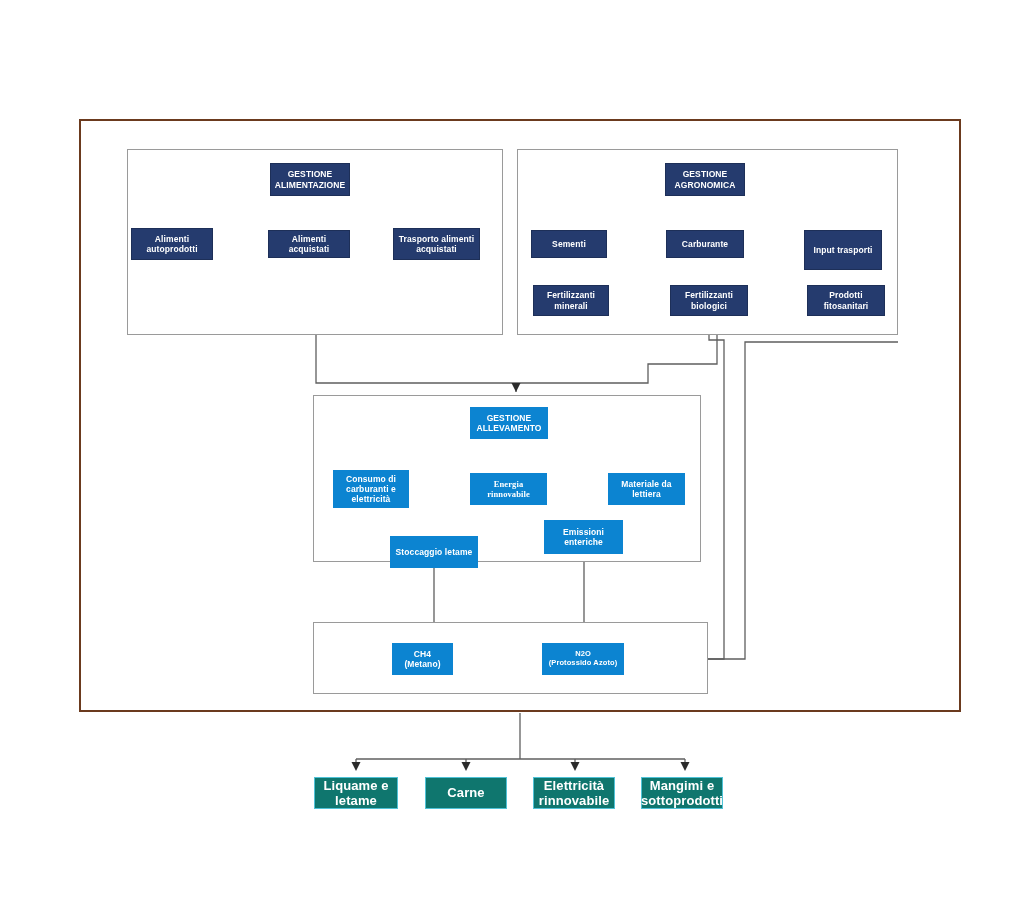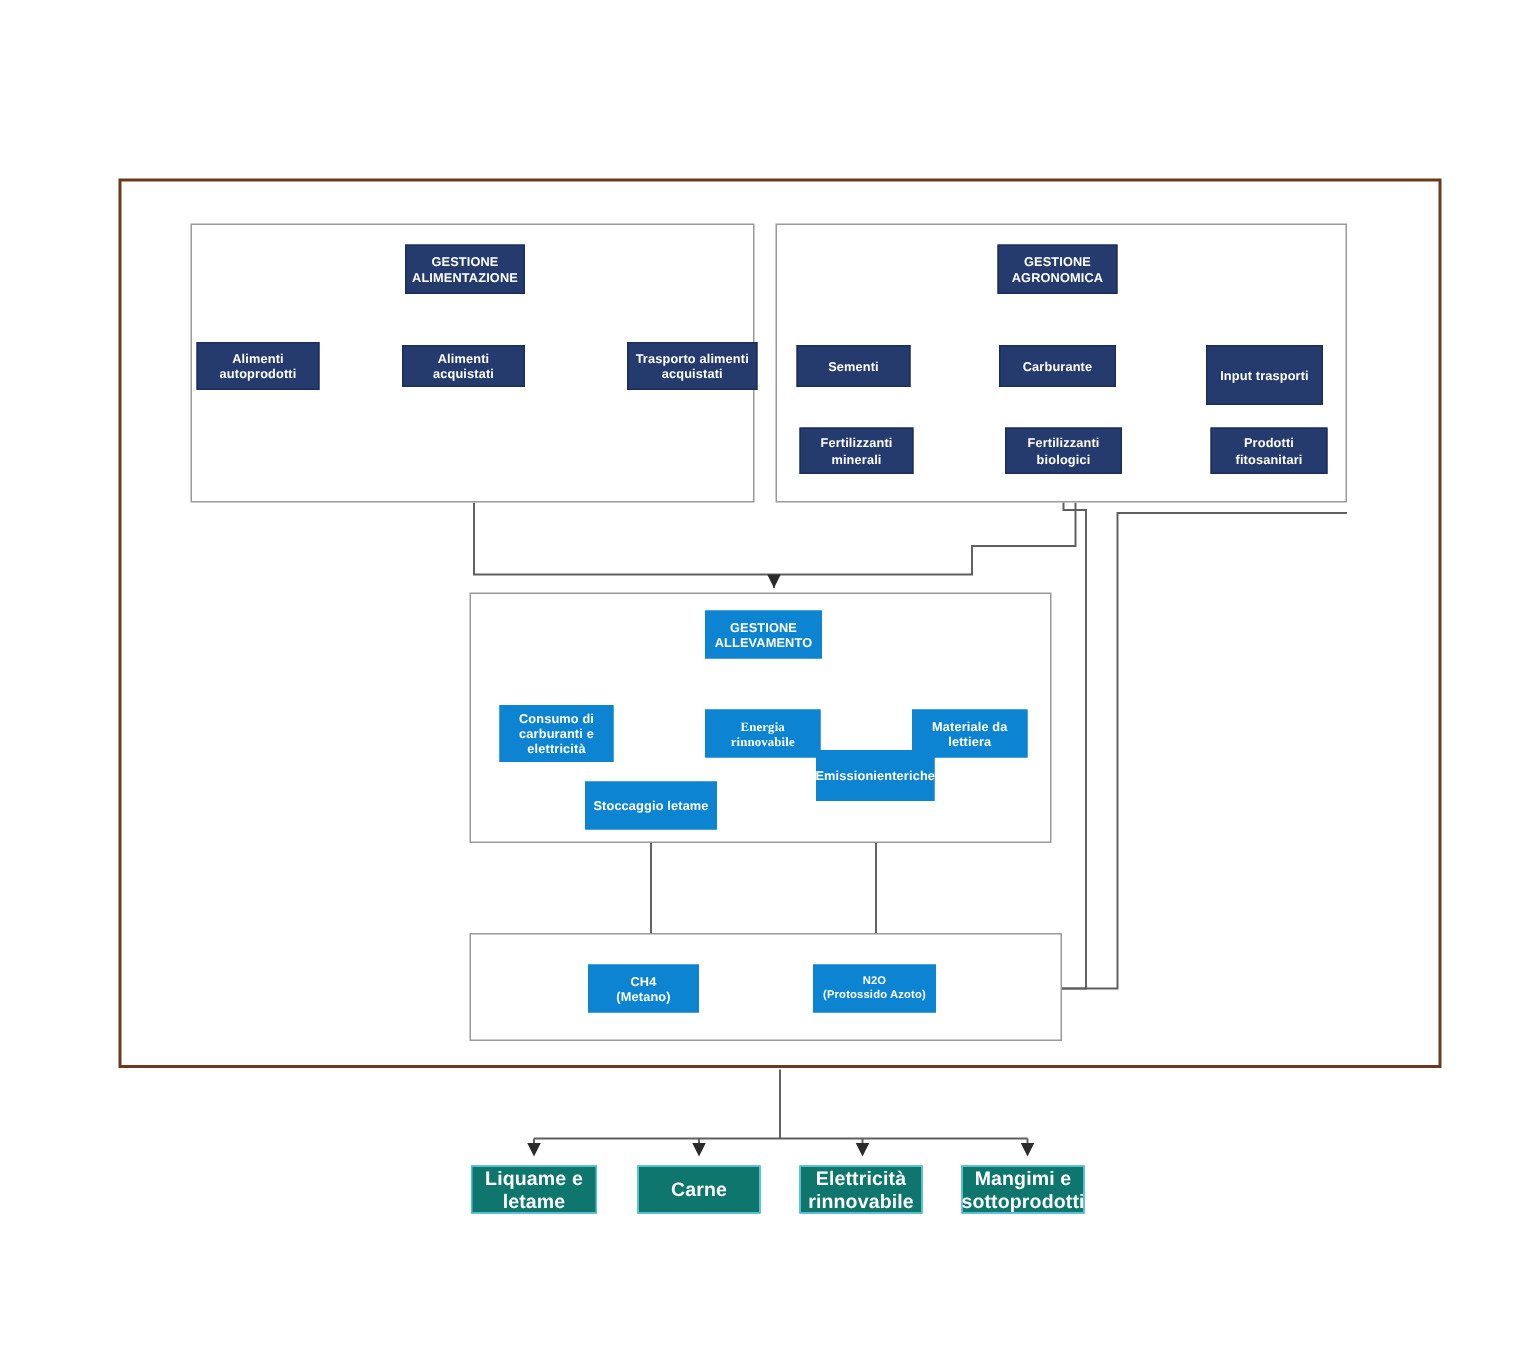--- a/index.html
+++ b/index.html
@@ -100,21 +100,21 @@
 
   <div class="node navy" style="left:131px;top:228px;width:82px;height:32px;flex-direction:column;">
     <span>Alimenti</span>
     <span>autoprodotti</span>
   </div>
 
   <div class="node navy" style="left:268px;top:230px;width:82px;height:28px;">
     <span>Alimenti acquistati</span>
   </div>
 
-  <div class="node navy" style="left:418px;top:228px;width:87px;height:32px;flex-direction:column;">
+  <div class="node navy" style="left:393px;top:228px;width:87px;height:32px;flex-direction:column;">
     <span>Trasporto alimenti</span>
     <span>acquistati</span>
   </div>
 
   <div class="panel" style="left:517px;top:149px;width:381px;height:186px;"></div>
 
   <div class="node navy head" style="left:665px;top:163px;width:80px;height:33px;flex-direction:column;">
     <span>GESTIONE</span>
     <span>AGRONOMICA</span>
   </div>
@@ -162,32 +162,32 @@
   <div class="node blue" style="left:470px;top:473px;width:77px;height:32px;flex-direction:column;font-family:Liberation Serif, serif;">
     <span>Energia</span>
     <span>rinnovabile</span>
   </div>
 
   <div class="node blue" style="left:608px;top:473px;width:77px;height:32px;flex-direction:column;">
     <span>Materiale da</span>
     <span>lettiera</span>
   </div>
 
-  <div class="node blue" style="left:390px;top:521px;width:88px;height:32px;">
+  <div class="node blue" style="left:390px;top:536px;width:88px;height:32px;">
     <span>Stoccaggio letame</span>
   </div>
 
-  <div class="node blue" style="left:544px;top:500px;width:79px;height:34px;flex-direction:row;">
+  <div class="node blue" style="left:544px;top:520px;width:79px;height:34px;flex-direction:column;">
     <span>Emissioni</span>
     <span>enteriche</span>
   </div>
 
   <div class="panel" style="left:313px;top:622px;width:395px;height:72px;"></div>
 
-  <div class="node blue" style="left:392px;top:643px;width:74px;height:32px;flex-direction:column;">
+  <div class="node blue" style="left:392px;top:643px;width:61px;height:32px;flex-direction:column;">
     <span>CH4</span>
     <span>(Metano)</span>
   </div>
 
   <div class="node blue" style="left:542px;top:643px;width:82px;height:32px;flex-direction:column;font-size:7.5px;">
     <span>N2O</span>
     <span>(Protossido Azoto)</span>
   </div>
 
   <div class="node teal" style="left:314px;top:765px;width:84px;height:32px;">

